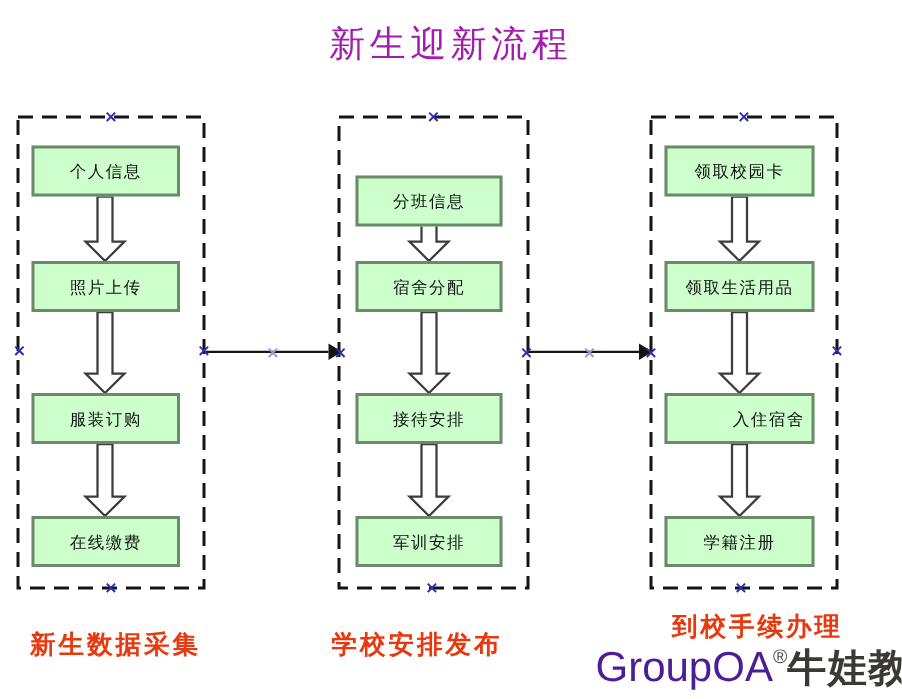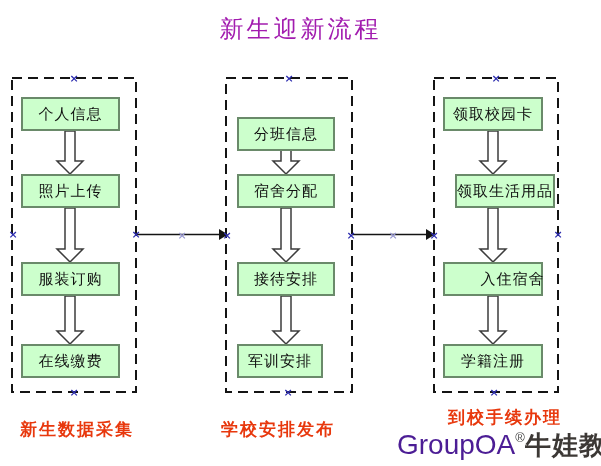--- a/index.html
+++ b/index.html
@@ -8,21 +8,21 @@
     font-family:"Liberation Serif", serif;
   }
   .title{
     position:absolute;top:13px;left:0;width:601px;text-align:center;
     font-size:24px;letter-spacing:3px;color:#a21caf;
   }
   .node{
     position:absolute;height:34px;box-sizing:border-box;
     background:#ccffcc;border:2px solid #6a8a6a;
     display:flex;align-items:center;justify-content:center;
-    font-size:15px;color:#101010;letter-spacing:1px;white-space:nowrap;
+    font-size:11px;color:#101010;letter-spacing:1px;white-space:nowrap;
   }
   .grouplabel{
     position:absolute;font-size:17px;font-weight:bold;color:#e8380d;
     letter-spacing:2px;white-space:nowrap;
   }
   .xmark{
     position:absolute;transform:translate(-50%,-50%);
     font-family:"DejaVu Sans", sans-serif;font-size:11px;font-weight:bold;
     color:#2d2db0;line-height:1;
   }
@@ -67,24 +67,24 @@
 <div class="title">新生迎新流程</div>
 
 <div class="node" style="left:21px;top:97px;width:99px;">个人信息</div>
 <div class="node" style="left:21px;top:174px;width:99px;">照片上传</div>
 <div class="node" style="left:21px;top:262px;width:99px;">服装订购</div>
 <div class="node" style="left:21px;top:344px;width:99px;">在线缴费</div>
 
 <div class="node" style="left:237px;top:97px;width:98px;margin-top:20px;">分班信息</div>
 <div class="node" style="left:237px;top:174px;width:98px;">宿舍分配</div>
 <div class="node" style="left:237px;top:262px;width:98px;">接待安排</div>
-<div class="node" style="left:237px;top:344px;width:86px;">军训安排</div>
+<div class="node" style="left:237px;top:344px;width:98px;">军训安排</div>
 
 <div class="node" style="left:443px;top:97px;width:100px;">领取校园卡</div>
-<div class="node" style="left:443px;top:174px;width:100px;margin-left:12px;">领取生活用品</div>
+<div class="node" style="left:443px;top:174px;width:100px;">领取生活用品</div>
 <div class="node" style="left:443px;top:262px;width:100px;padding-left:39px;">入住宿舍</div>
 <div class="node" style="left:443px;top:344px;width:100px;">学籍注册</div>
 
 <div class="grouplabel" style="left:20px;top:418px;">新生数据采集</div>
 <div class="grouplabel" style="left:221px;top:418px;">学校安排发布</div>
 <div class="grouplabel" style="left:448px;top:406px;text-align:center;">到校手续办理</div>
 
 <span class="xmark" style="left:74px;top:78px;">×</span>
 <span class="xmark" style="left:74px;top:392px;">×</span>
 <span class="xmark" style="left:13px;top:234px;">×</span>

